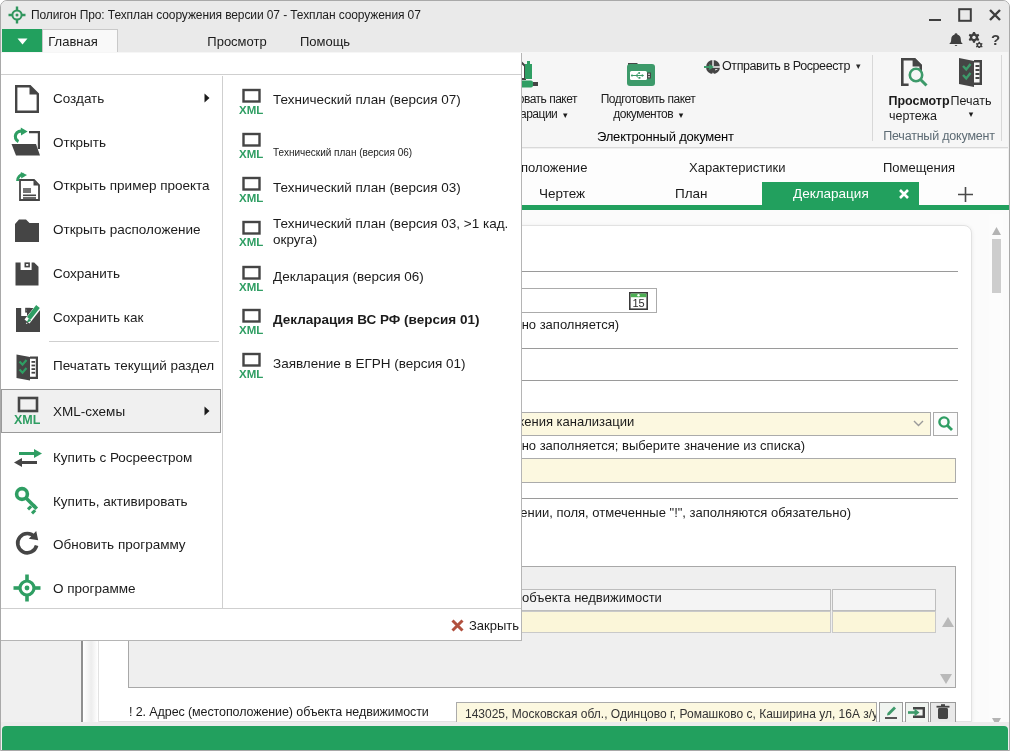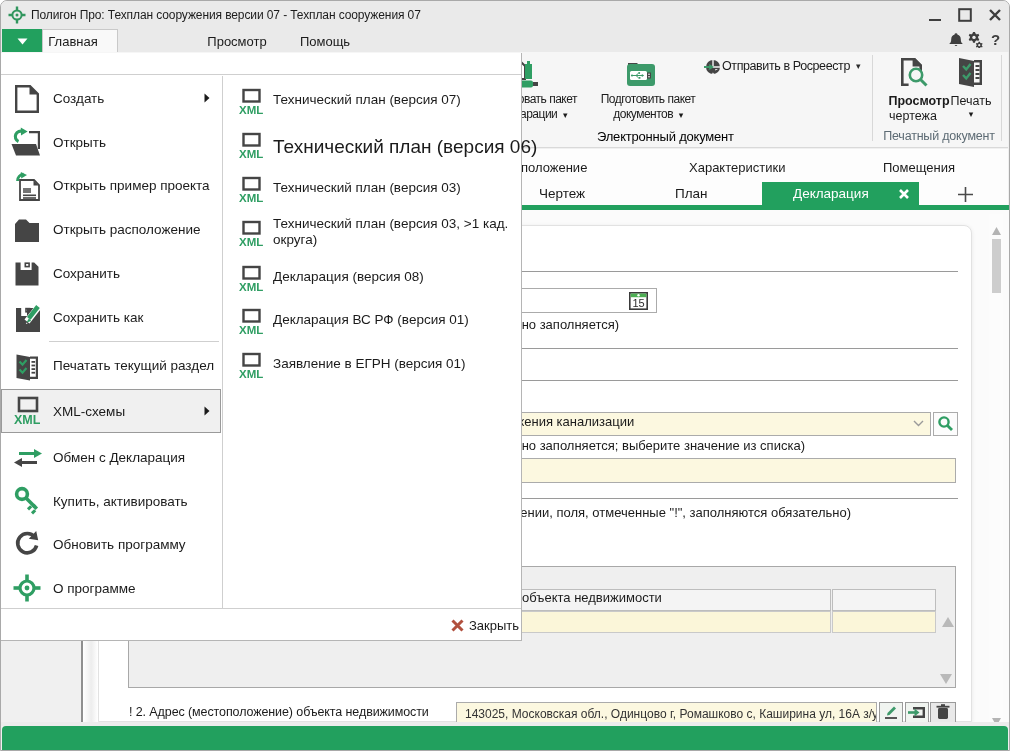--- a/index.html
+++ b/index.html
@@ -321,21 +321,21 @@
     <svg class="abs" style="left:203px;top:353px;" width="6" height="10" viewBox="0 0 6 10">
         <path d="M0.5 0.5 L5.5 5 L0.5 9.5 Z" fill="#1b1b1b"></path>
       </svg>
 
     <svg class="abs" style="left:12px;top:395px;" width="30" height="20" viewBox="0 0 30 20">
       <line x1="6" y1="5.5" x2="24" y2="5.5" stroke="#2f9e63" stroke-width="3"></line>
       <path d="M21 1 L29 5.5 L21 10 Z" fill="#2f9e63"></path>
       <line x1="6" y1="14.5" x2="24" y2="14.5" stroke="#454545" stroke-width="3"></line>
       <path d="M9 10 L1 14.5 L9 19 Z" fill="#454545"></path>
     </svg>
-    <div class="txt" style="left:52px;top:397px;font-size:13.5px;">Обмен с Декларация</div>
+    <div class="txt" style="left:52px;top:397px;font-size:13.5px;">Купить с Росреестром</div>
 
     <svg class="abs" style="left:13px;top:433px;" width="26" height="30" viewBox="0 0 26 30">
       <circle cx="8" cy="8" r="5.4" fill="none" stroke="#2f9e63" stroke-width="3.6"></circle>
       <line x1="11.5" y1="11.5" x2="21" y2="21" stroke="#2f9e63" stroke-width="3.6"></line>
       <line x1="17.2" y1="20.2" x2="14" y2="23.4" stroke="#2f9e63" stroke-width="3"></line>
       <line x1="21.2" y1="24.2" x2="18" y2="27.4" stroke="#2f9e63" stroke-width="3"></line>
       <line x1="19" y1="19" x2="22.8" y2="22.8" stroke="#2f9e63" stroke-width="3.6"></line>
     </svg>
     <div class="txt" style="left:52px;top:441px;font-size:13.5px;">Купить, активировать</div>
 
@@ -357,42 +357,42 @@
 
     <svg class="abs" style="left:238px;top:35px;" width="26" height="27" viewBox="0 0 26 27">
       <rect x="4.5" y="2" width="16" height="11.5" fill="none" stroke="#454545" stroke-width="2.4"></rect>
       <text x="0" y="25.5" font-size="11.5" font-weight="bold" fill="#2f9e63" font-family="Liberation Sans">XML</text>
     </svg>
     <div class="txt" style="left:272px;top:39px;font-size:13.5px;">Технический план (версия 07)</div>
     <svg class="abs" style="left:238px;top:79px;" width="26" height="27" viewBox="0 0 26 27">
       <rect x="4.5" y="2" width="16" height="11.5" fill="none" stroke="#454545" stroke-width="2.4"></rect>
       <text x="0" y="25.5" font-size="11.5" font-weight="bold" fill="#2f9e63" font-family="Liberation Sans">XML</text>
     </svg>
-    <div class="txt" style="left:272px;top:83px;font-size:19px;">Технический план (версия 06)</div>
+    <div class="txt" style="left:272px;top:94px;font-size:10px;">Технический план (версия 06)</div>
     <svg class="abs" style="left:238px;top:123px;" width="26" height="27" viewBox="0 0 26 27">
       <rect x="4.5" y="2" width="16" height="11.5" fill="none" stroke="#454545" stroke-width="2.4"></rect>
       <text x="0" y="25.5" font-size="11.5" font-weight="bold" fill="#2f9e63" font-family="Liberation Sans">XML</text>
     </svg>
     <div class="txt" style="left:272px;top:127px;font-size:13.5px;">Технический план (версия 03)</div>
     <svg class="abs" style="left:238px;top:167px;" width="26" height="27" viewBox="0 0 26 27">
       <rect x="4.5" y="2" width="16" height="11.5" fill="none" stroke="#454545" stroke-width="2.4"></rect>
       <text x="0" y="25.5" font-size="11.5" font-weight="bold" fill="#2f9e63" font-family="Liberation Sans">XML</text>
     </svg>
     <div class="txt" style="left:272px;top:163px;font-size:13.5px;">Технический план (версия 03, &gt;1 кад.</div>
     <div class="txt" style="left:272px;top:179px;font-size:13.5px;">округа)</div>
     <svg class="abs" style="left:238px;top:212px;" width="26" height="27" viewBox="0 0 26 27">
       <rect x="4.5" y="2" width="16" height="11.5" fill="none" stroke="#454545" stroke-width="2.4"></rect>
       <text x="0" y="25.5" font-size="11.5" font-weight="bold" fill="#2f9e63" font-family="Liberation Sans">XML</text>
     </svg>
-    <div class="txt" style="left:272px;top:216px;font-size:13.5px;">Декларация (версия 08)</div>
+    <div class="txt" style="left:272px;top:216px;font-size:13.5px;">Декларация (версия 06)</div>
     <svg class="abs" style="left:238px;top:255px;" width="26" height="27" viewBox="0 0 26 27">
       <rect x="4.5" y="2" width="16" height="11.5" fill="none" stroke="#454545" stroke-width="2.4"></rect>
       <text x="0" y="25.5" font-size="11.5" font-weight="bold" fill="#2f9e63" font-family="Liberation Sans">XML</text>
     </svg>
-    <div class="txt" style="left:272px;top:259px;font-size:13.5px;">Декларация ВС РФ (версия 01)</div>
+    <div class="txt" style="left:272px;top:259px;font-size:13.5px;font-weight:bold;">Декларация ВС РФ (версия 01)</div>
     <svg class="abs" style="left:238px;top:299px;" width="26" height="27" viewBox="0 0 26 27">
       <rect x="4.5" y="2" width="16" height="11.5" fill="none" stroke="#454545" stroke-width="2.4"></rect>
       <text x="0" y="25.5" font-size="11.5" font-weight="bold" fill="#2f9e63" font-family="Liberation Sans">XML</text>
     </svg>
     <div class="txt" style="left:272px;top:303px;font-size:13.5px;">Заявление в ЕГРН (версия 01)</div>
   </div>
 
 </div>
 
 </body></html>

